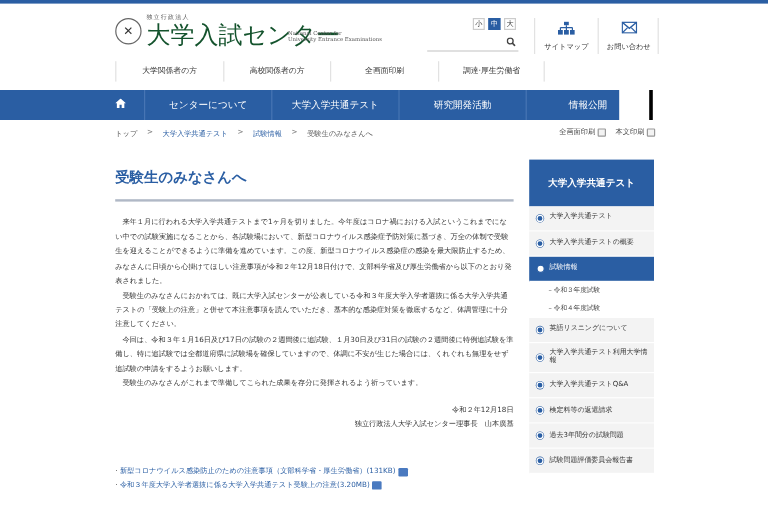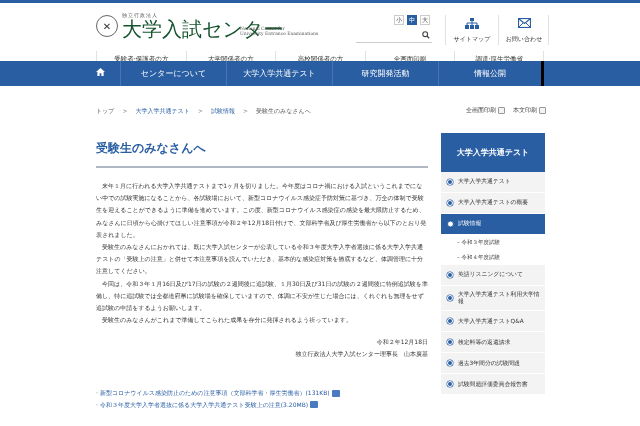--- a/index.html
+++ b/index.html
@@ -27,21 +27,21 @@
   .hlink { position: absolute; top: 13px; width: 48px; text-align: center; }
   .hlink .ic { height: 14px; display: flex; justify-content: center; align-items: center; }
   .hlink .lbl { font-size: 6px; color: #333; margin-top: 5px; white-space: nowrap; }
 
   
   .aud-nav { position: absolute; top: 51px; left: 96px; width: 448px; height: 17px; display: flex; }
   .aud-item { flex: 0 0 89.6px; text-align: center; font-size: 6.5px; color: #333; line-height: 17px; border-left: 1px solid #e2e2e2; }
   .aud-item:last-child { border-right: 1px solid #e2e2e2; }
 
   
-  .main-nav { position: absolute; top: 61px; left: 0; width: 640px; height: 25px; background: #2a5ea3; }
+  .main-nav { position: absolute; top: 75px; left: 0; width: 516px; height: 25px; background: #2a5ea3; }
   .main-nav-inner { position: absolute; left: 80px; top: 0; width: 464px; height: 25px; display: flex; }
   .mn-item { color: #fff; font-size: 8px; line-height: 25px; text-align: center; border-left: 1px solid #4775b4; }
   .mn-home { width: 40px; display: flex; align-items: center; justify-content: center; border-left: none; }
   .mn-item:last-child { border-right: 3px solid #000000; }
 
   
   .breadcrumb { position: absolute; top: 107px; left: 96px; display: flex; font-size: 6px; color: #555; gap: 8px; }
   .breadcrumb .bc-link { color: #2a5ea3; }
   .breadcrumb .bc-sep { color: #777; }
   .print-links { position: absolute; top: 106px; left: 466px; display: flex; gap: 8px; font-size: 6px; color: #444; align-items: center; }
@@ -125,21 +125,20 @@
           <line x1="0.5" y1="9.5" x2="5" y2="5" stroke="#2a5ea3"></line>
           <line x1="12.5" y1="9.5" x2="8" y2="5" stroke="#2a5ea3"></line>
         </svg>
     </div>
     <div class="lbl">お問い合わせ</div>
   </div>
   <div class="hsep" style="left:548px"></div>
 </div>
 
 <nav class="aud-nav">
-  <div class="aud-item">受験者·保護者の方</div>
   <div class="aud-item">大学関係者の方</div>
   <div class="aud-item">高校関係者の方</div>
   <div class="aud-item">全画面印刷</div>
   <div class="aud-item">調達·厚生労働省</div>
 </nav>
 
 <nav class="main-nav">
   <div class="main-nav-inner">
     <div class="mn-item mn-home">
       <span>

